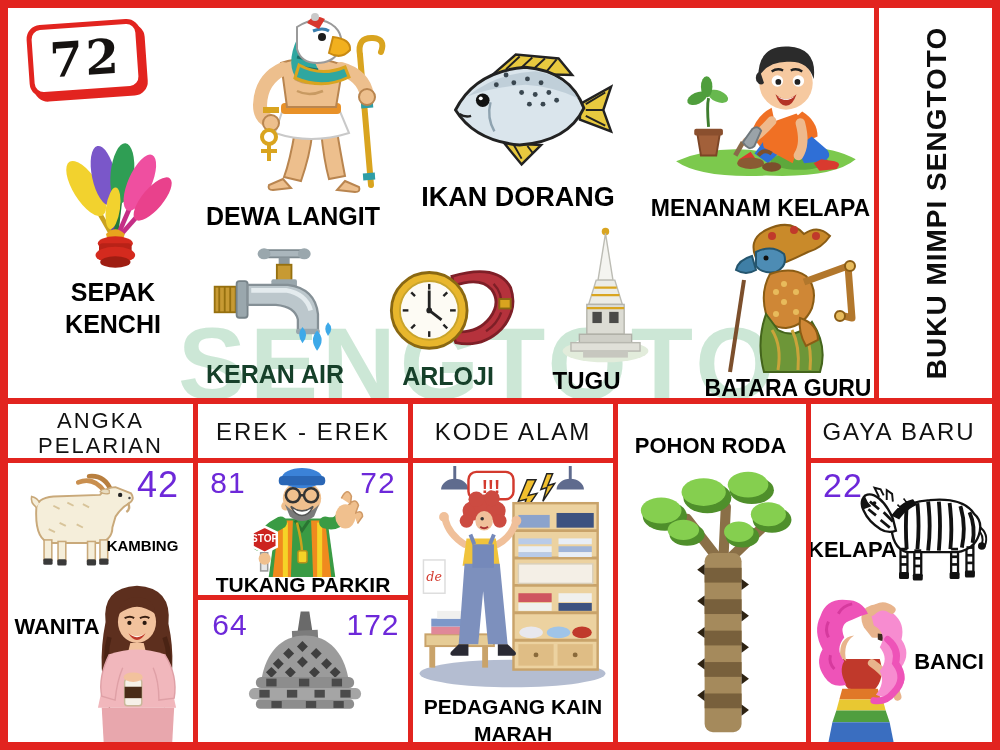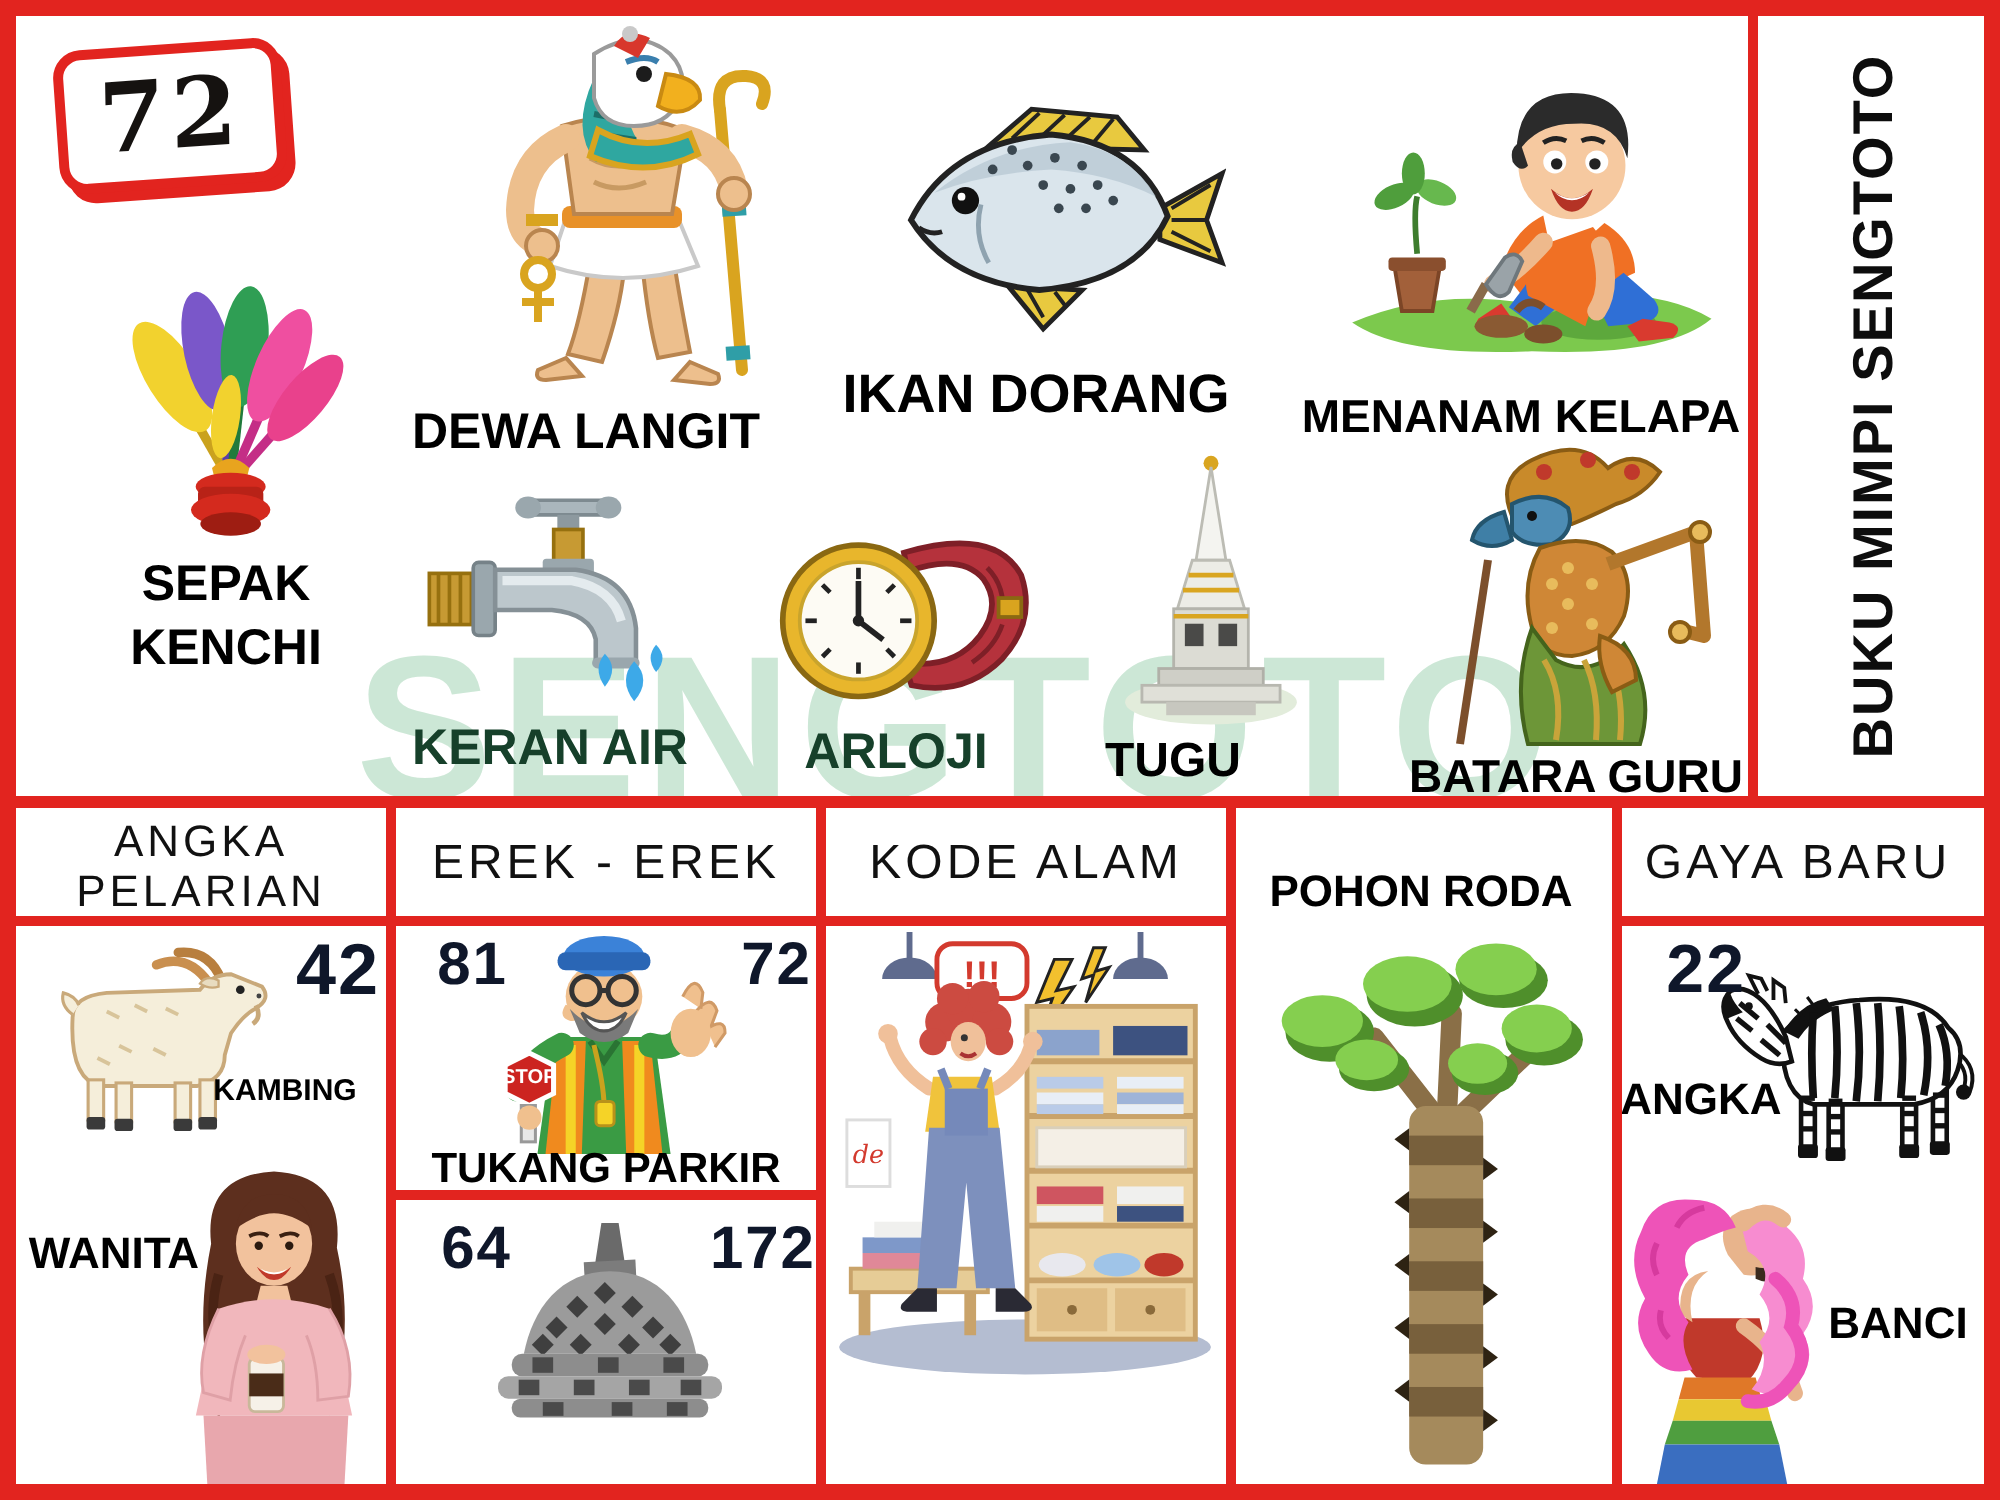--- a/index.html
+++ b/index.html
@@ -20,21 +20,21 @@
   .ill{position:absolute;z-index:1;}
   .ill svg{display:block;width:100%;height:100%;}
   .lbl{
     position:absolute;z-index:2;
     font-weight:bold;text-align:center;
     line-height:1.28;color:#000;
   }
   .lbl.green{color:#16402a;}
   .num{
     position:absolute;z-index:2;
-    font-weight:bold;color:#0f172a;text-align:right;
+    font-weight:normal;color:#6d28d9;text-align:center;
     letter-spacing:1px;
   }
   .hdr{
     position:absolute;z-index:2;
     font-weight:normal;letter-spacing:2px;
     text-align:center;color:#111;
   }
   .line{position:absolute;background:var(--red);z-index:3;}
   .badge{
     position:absolute;left:20px;top:14px;width:104px;height:62px;
@@ -499,20 +499,21 @@
           <circle cx="50" cy="56" r="7"></circle>
           <circle cx="84" cy="56" r="7"></circle>
       </g>
       <ellipse cx="68" cy="56" rx="9" ry="10" fill="#f0c09a"></ellipse>
       <circle cx="66" cy="54" r="1.8" fill="#333"></circle>
       <path d="M64,62 q4,3 8,0" stroke="#a33" stroke-width="2" fill="none"></path>
       <path d="M42,182 l-8,8 q-2,4 4,4 l14,0 0,-12 z" fill="#2a2a34"></path>
       <path d="M92,182 l8,8 q2,4 -4,4 l-14,0 0,-12 z" fill="#2a2a34"></path>
     </svg>
   </div>
+  <div class="lbl" style="left:405px;top:686px;width:200px;font-size:21px;">PEDAGANG KAIN MARAH</div>
 
   <div class="ill" style="left:618px;top:460px;width:172px;height:268px;">
     <svg viewBox="0 0 170 290">
       <path d="M97,105 L58,55" stroke="#8a6f47" stroke-width="11" stroke-linecap="round"></path>
       <path d="M97,105 L100,42" stroke="#8a6f47" stroke-width="11" stroke-linecap="round"></path>
       <path d="M97,105 L142,62" stroke="#8a6f47" stroke-width="11" stroke-linecap="round"></path>
       <g>
         <ellipse cx="34" cy="52" rx="24" ry="16" fill="#4f8f2b"></ellipse>
         <ellipse cx="30" cy="46" rx="22" ry="14" fill="#85cf4f"></ellipse>
         <ellipse cx="80" cy="32" rx="26" ry="17" fill="#4f8f2b"></ellipse>
@@ -594,21 +595,21 @@
         <line x1="148" y1="94" x2="157" y2="94"></line>
           <line x1="148" y1="104" x2="157" y2="104"></line>
           <line x1="148" y1="114" x2="157" y2="114"></line>
         <line x1="22" y1="34" x2="34" y2="44"></line>
           <line x1="20" y1="44" x2="30" y2="52"></line>
         <line x1="40" y1="48" x2="52" y2="60"></line>
           <line x1="36" y1="58" x2="48" y2="68"></line>
       </g>
     </svg>
   </div>
-  <div class="lbl" style="left:800px;top:528px;width:85px;font-size:22px;">ANGKA</div>
+  <div class="lbl" style="left:800px;top:528px;width:85px;font-size:22px;">KELAPA</div>
   <div class="ill" style="left:800px;top:586px;width:110px;height:148px;">
     <svg viewBox="0 0 110 150">
       <path d="M40,96 Q28,84 34,66 L72,66 Q78,86 66,98 Z" fill="#c0392b"></path>
       <path d="M34,96 h36 l3,11 h-42 z" fill="#e07828"></path>
       <path d="M31,107 h44 l3,11 h-50 z" fill="#e8c832"></path>
       <path d="M28,118 h50 l4,12 h-58 z" fill="#4f9e3f"></path>
       <path d="M24,130 h58 l4,20 h-66 z" fill="#3a6ec0"></path>
       <path d="M64,70 Q84,84 90,104" stroke="#e8b48c" stroke-width="8" fill="none" stroke-linecap="round"></path>
       <path d="M38,68 q-4,-18 8,-26 q-16,2 -14,22 z" fill="#e8b48c"></path>
       <path d="M56,34 Q50,22 58,14 Q70,6 80,16 Q88,26 80,38 Q74,46 64,44 Z" fill="#e8b48c"></path>

